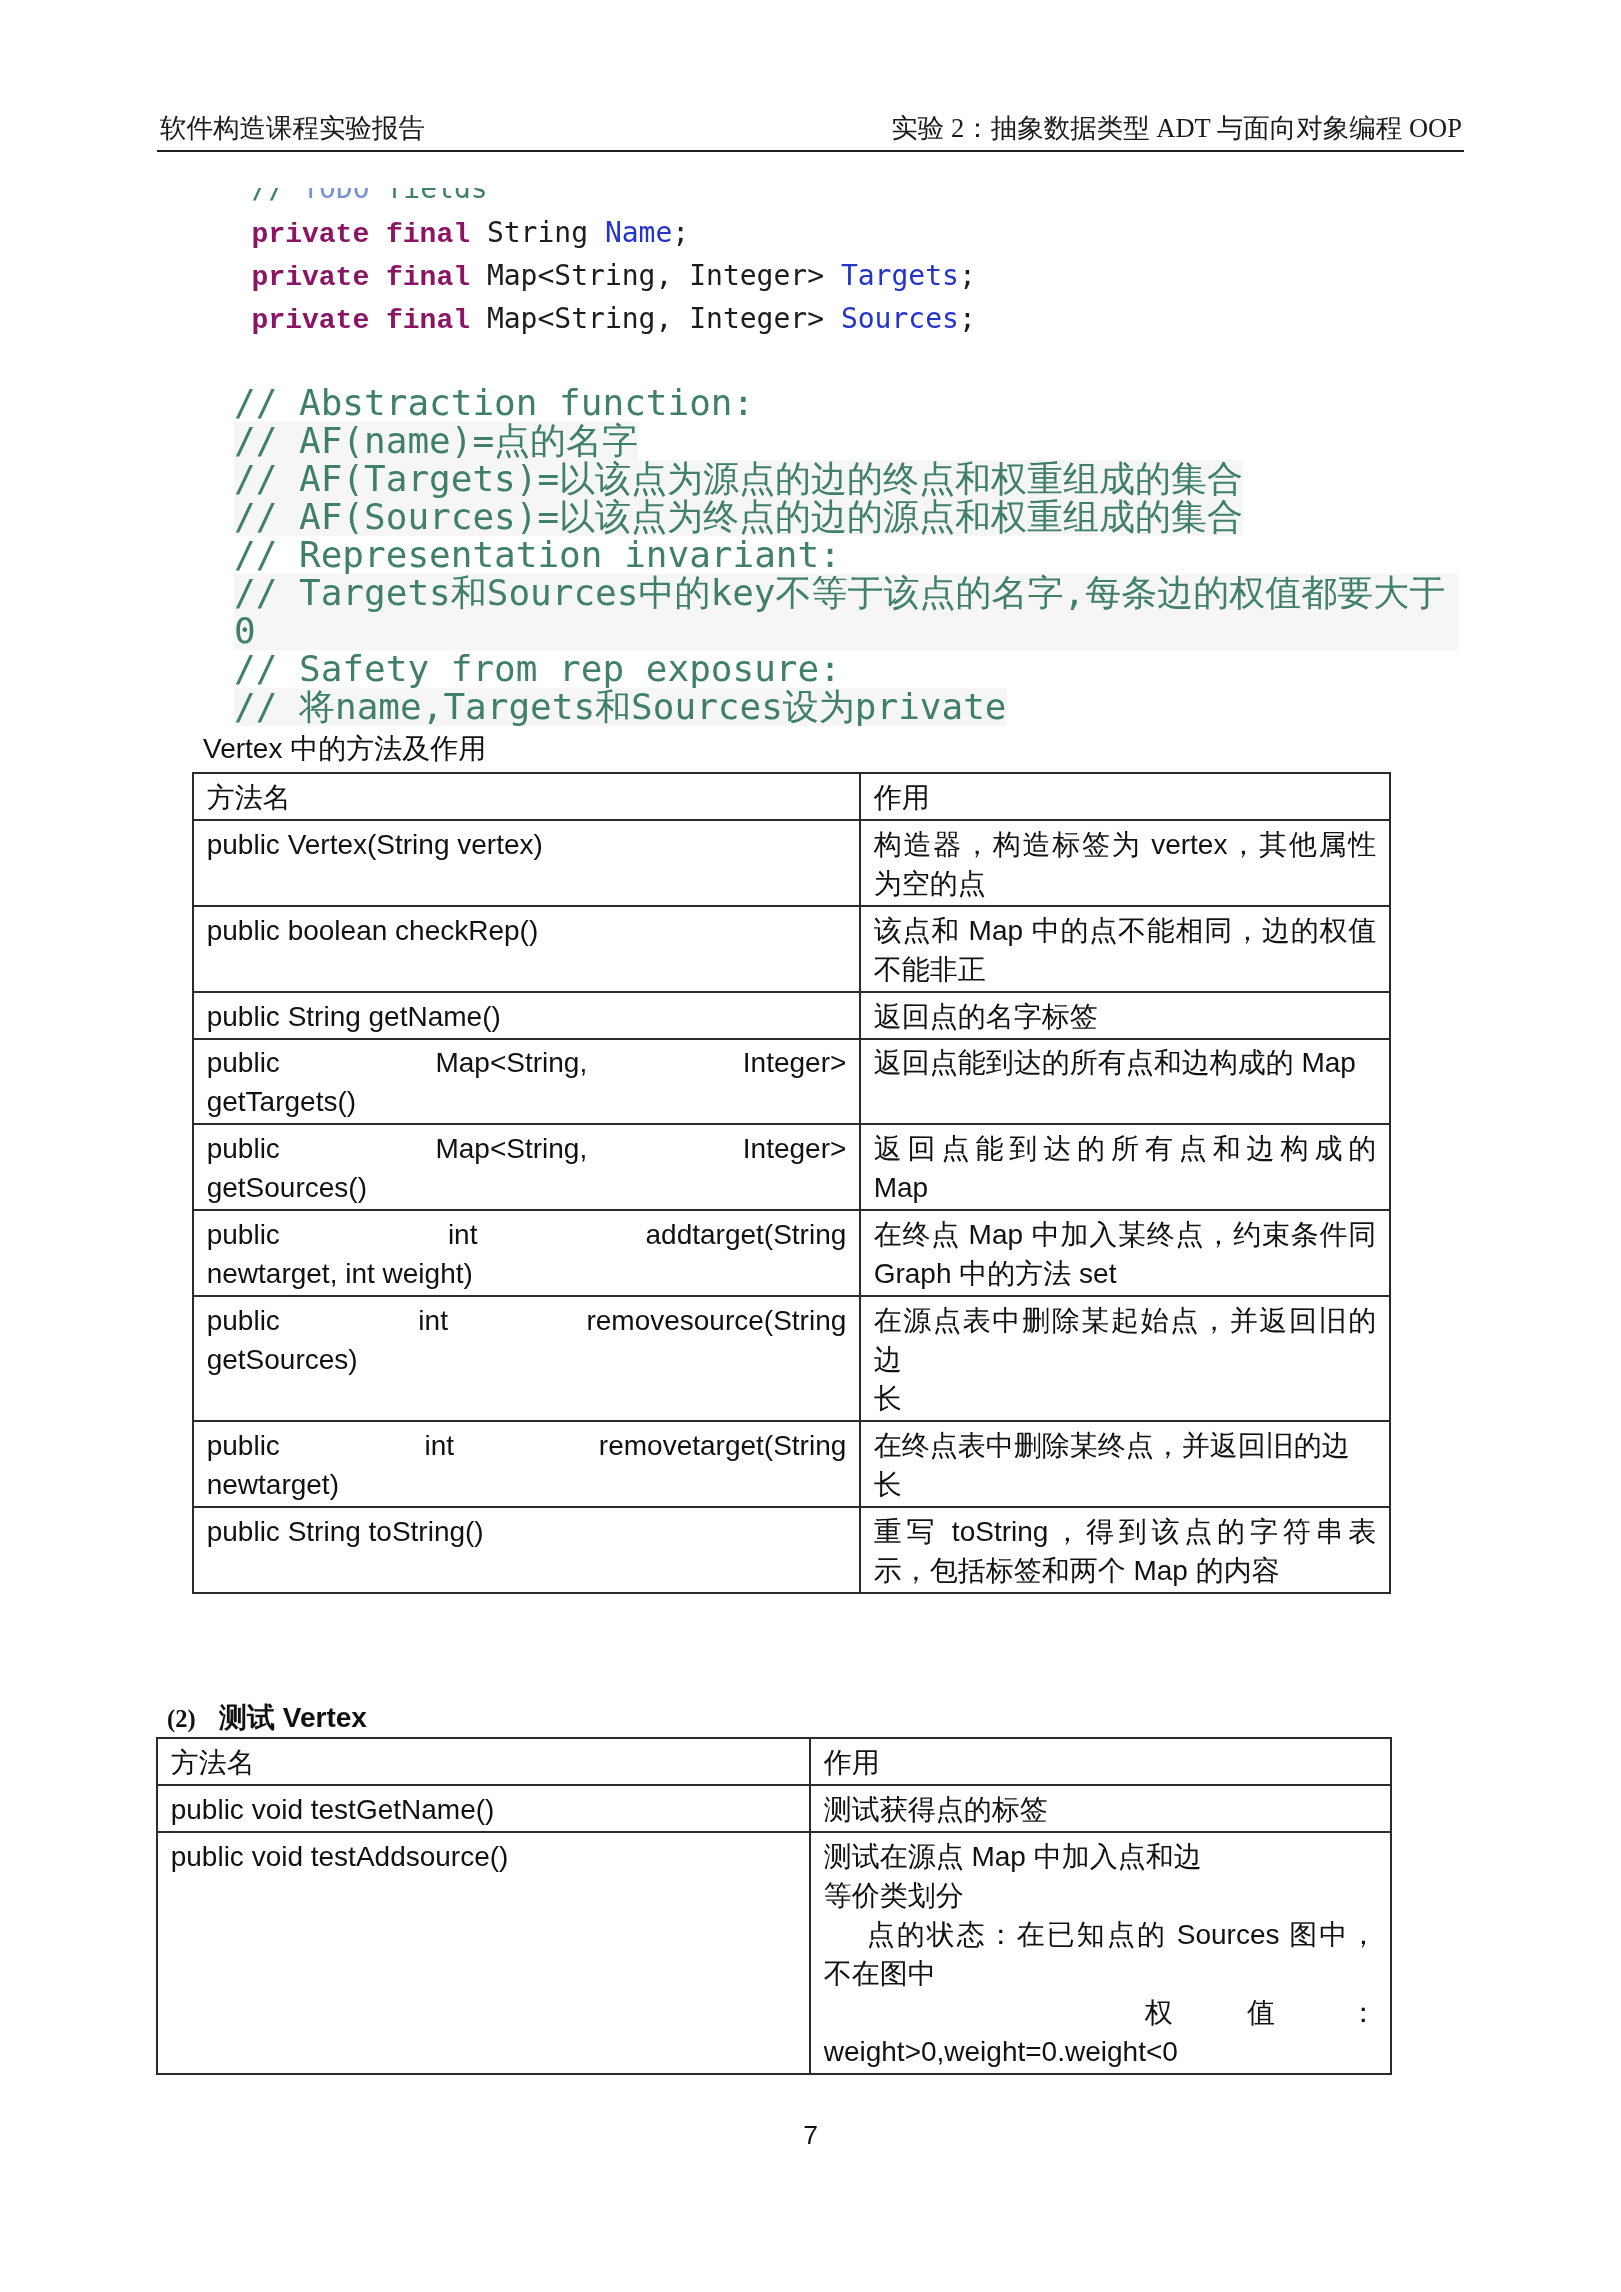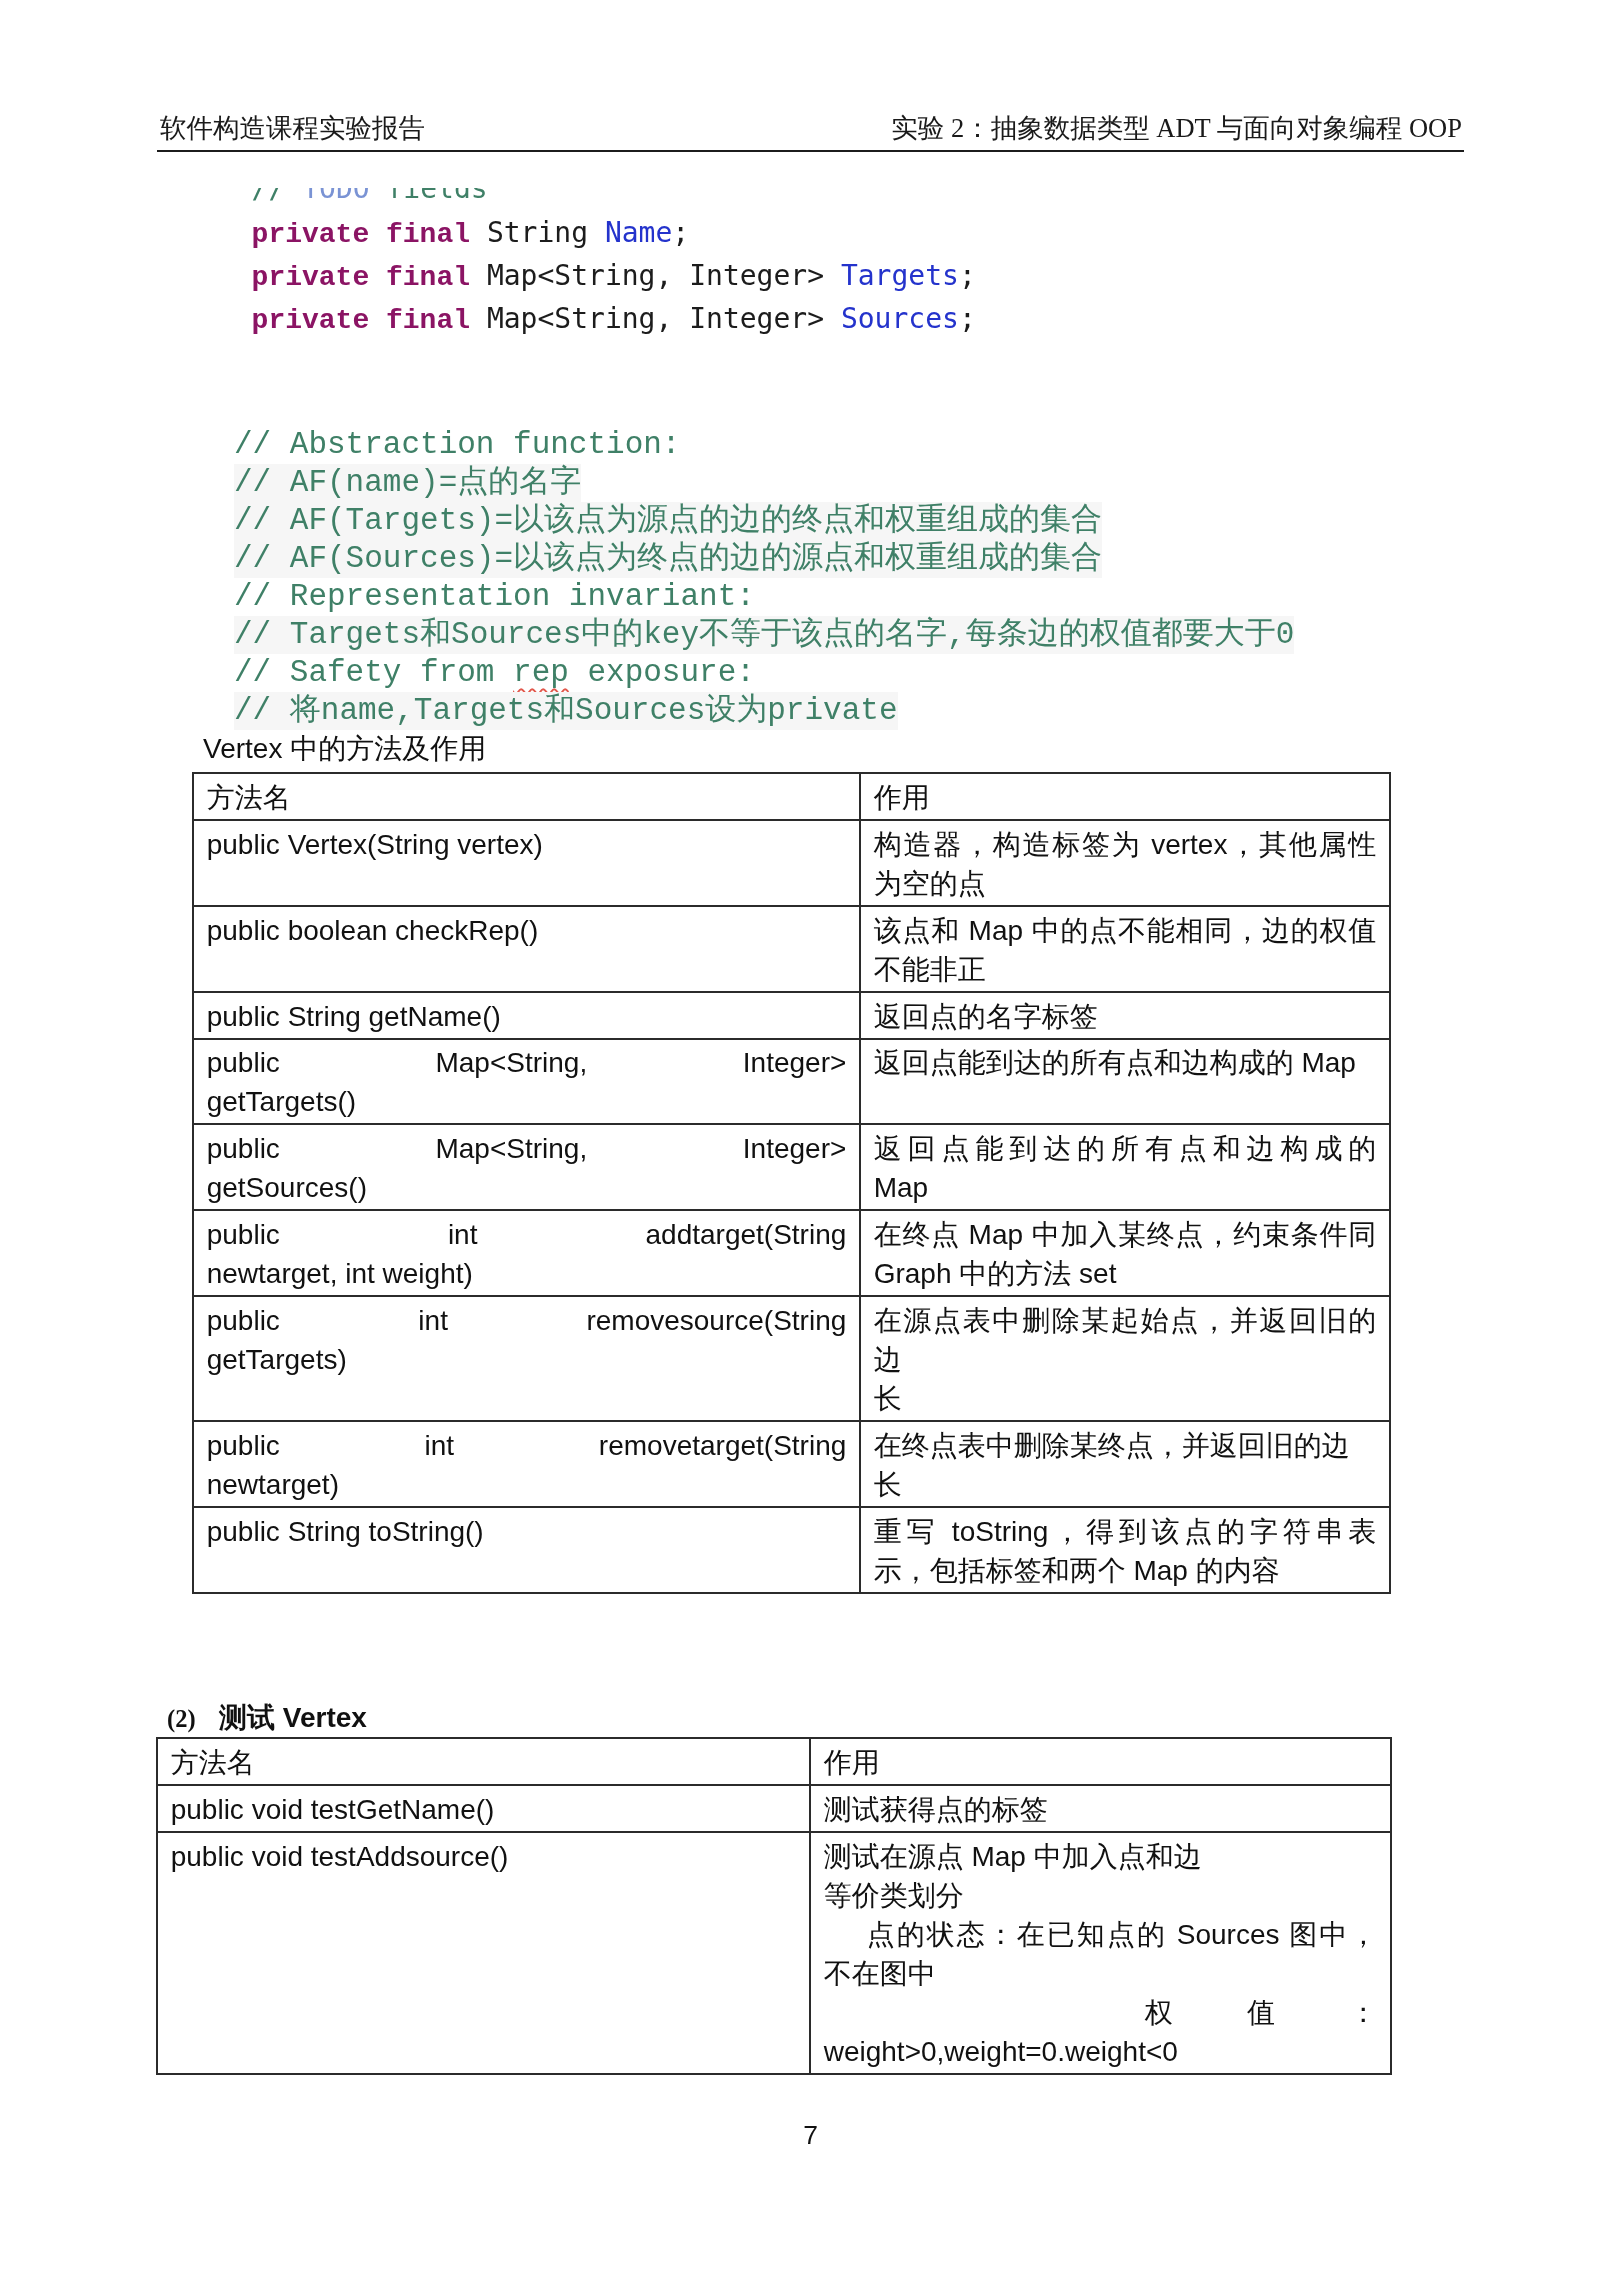--- a/index.html
+++ b/index.html
@@ -15,21 +15,21 @@
   
   .code{position:absolute;left:234px;top:188px;width:1225px;
         font-family:"DejaVu Sans Mono",monospace;font-size:28px;line-height:41px;color:#1c1c1c;}
   .code .fields{padding-left:17.6px;}
   .clip{height:23.5px;overflow:hidden;}
   .clip .inner{margin-top:-19.6px;}
   .kw{color:#8b1464;font-weight:bold;font-family:Liberation Mono, monospace;}
   .fieldname{color:#2433cc;}
   .cmt{color:#3f8067;}
   .todo{color:#7a93d4;}
-  .comments{margin-top:85px;font-size:31px;line-height:38px;font-family:Liberation Mono, monospace;}
+  .comments{margin-top:43px;font-size:36px;line-height:38px;}
   .comments .hl{background:#f6f6f6;display:inline-block;}
   .sq{text-decoration:underline;text-decoration-style:wavy;text-decoration-color:#e2574b;
       text-decoration-thickness:2px;text-underline-offset:6.9px;}
 
   
   .tbl-title{position:absolute;left:203px;top:730px;font-size:28px;color:#111;}
   .sec2-title{position:absolute;left:167px;top:1699px;font-size:28px;color:#111;font-weight:bold;}
   .sec2-title .num{font-family:"Liberation Serif",serif;font-size:24.5px;margin-right:23.5px;}
 
   
@@ -154,21 +154,21 @@
             <div>newtarget, int weight)</div>
           </td>
       <td>
             <div class="jl">在终点 Map 中加入某终点，约束条件同</div>
             <div>Graph 中的方法 set</div>
           </td>
     </tr>
     <tr>
       <td>
             <div class="jl">public int removesource(String</div>
-            <div>getTargets)</div>
+            <div>getSources)</div>
           </td>
       <td>
             <div class="jl">在源点表中删除某起始点，并返回旧的边</div>
             <div>长</div>
           </td>
     </tr>
     <tr>
       <td>
             <div class="jl">public int removetarget(String</div>
             <div>newtarget)</div>

